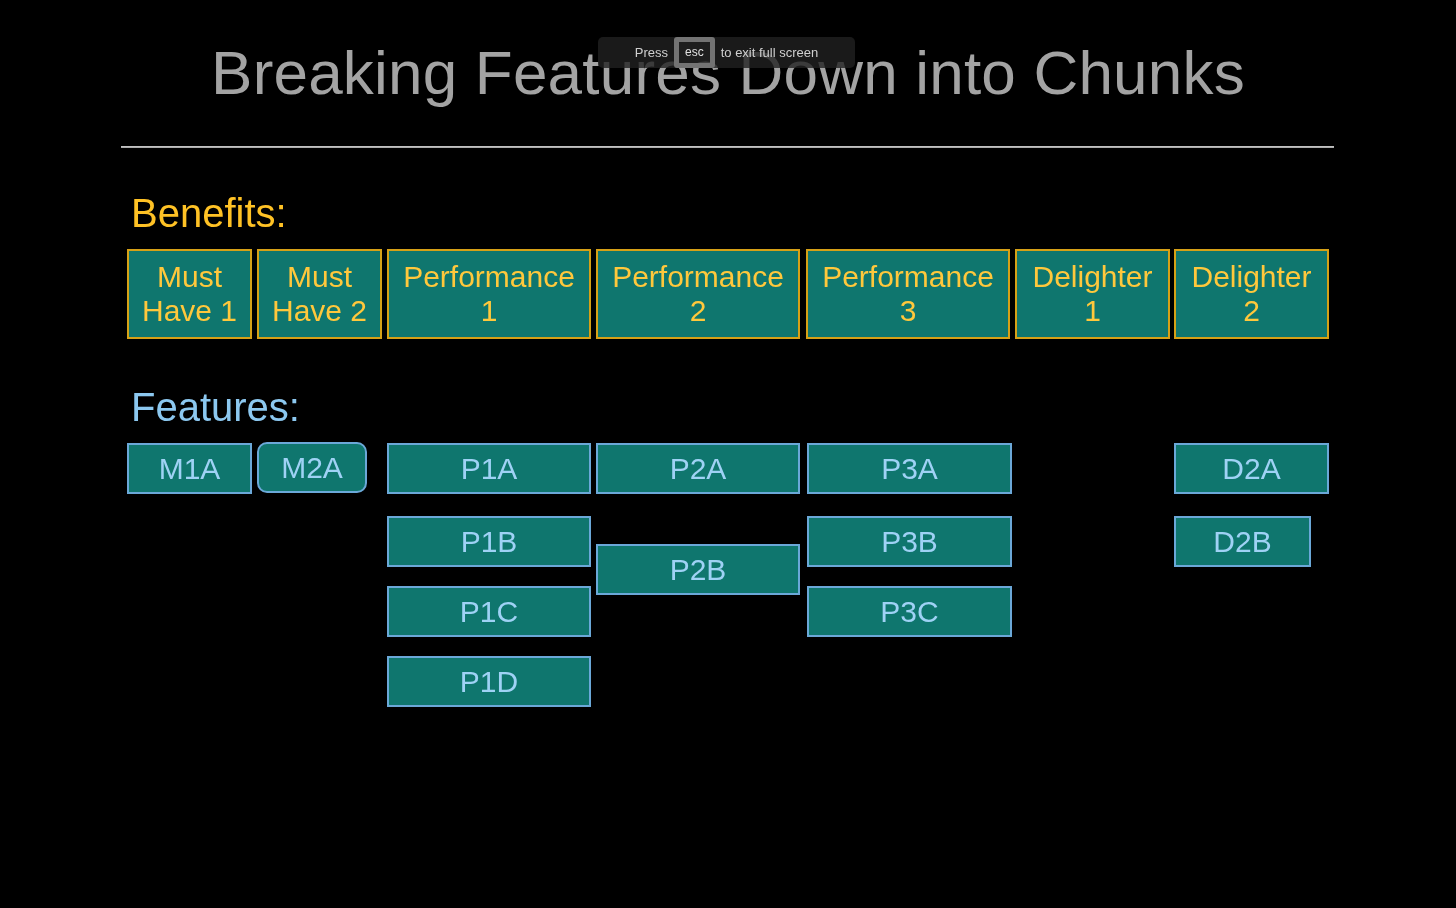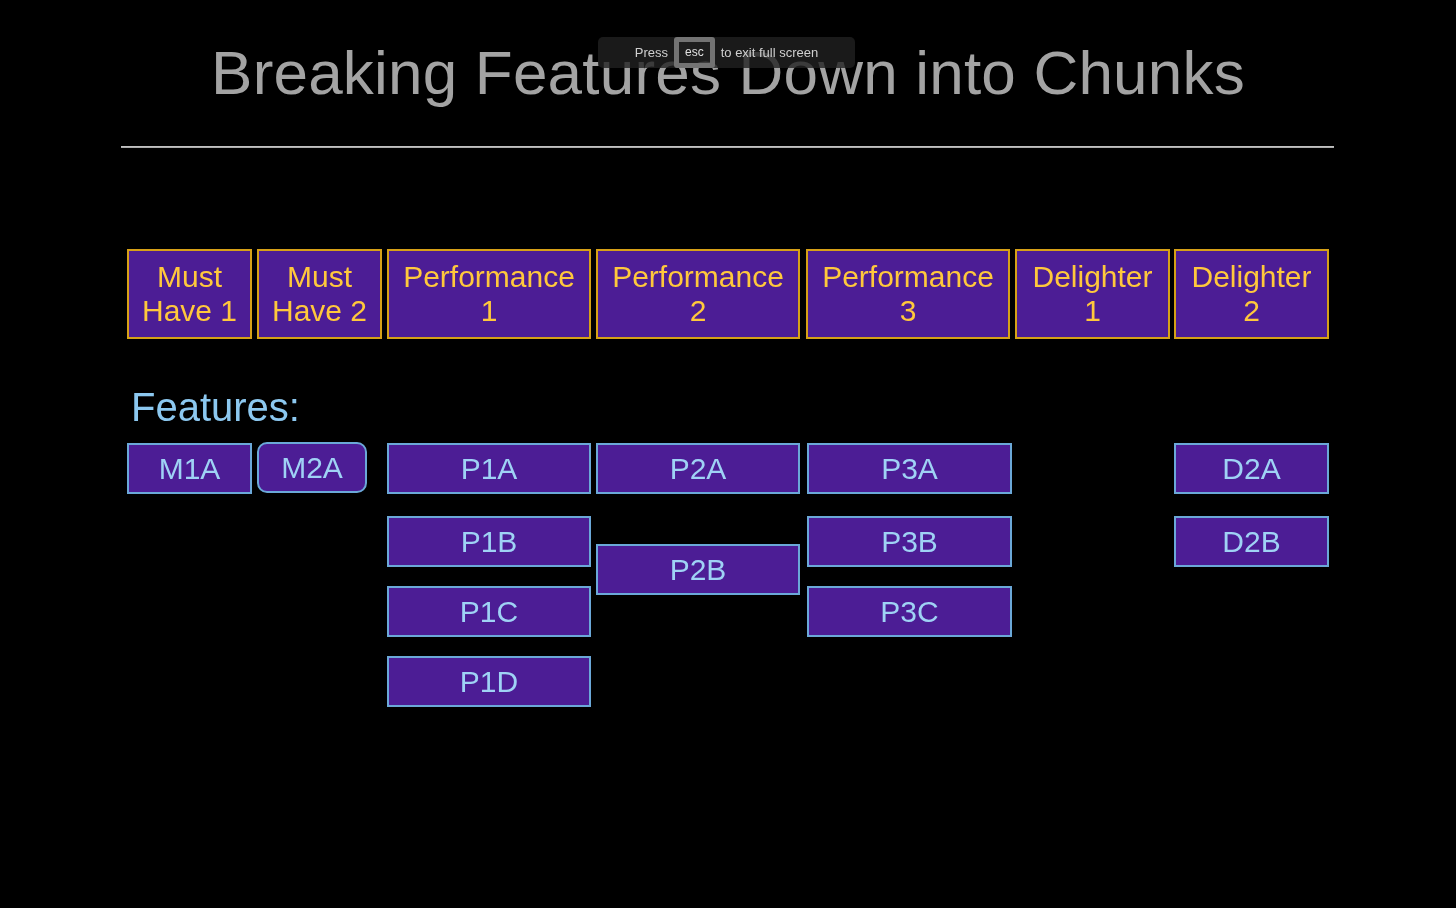--- a/index.html
+++ b/index.html
@@ -69,21 +69,21 @@
     color: #8cc8f0;
   }
 
   
   .chunk {
     position: absolute;
     display: flex;
     align-items: center;
     justify-content: center;
     text-align: center;
-    background: #4c1d95;
+    background: #0f766e;
     border-style: solid;
     border-width: 2px;
     line-height: 1.12;
     white-space: pre-line;
   }
 
   .chunk.benefit {
     border-color: #d6a117;
     color: #ffc83c;
     font-size: 30px;
@@ -130,20 +130,21 @@
 </style>
 </head>
 <body>
 
 <div id="slide">
 
   <div class="slide-title">Breaking Features Down into Chunks</div>
 
   <div class="title-rule"></div>
 
+  <div class="section-heading benefits">Benefits:</div>
 
   <div id="benefits-row">
       <div class="chunk benefit" style="left: 127px; width: 125px;">Must
 Have 1</div>
       <div class="chunk benefit" style="left: 257px; width: 125px;">Must
 Have 2</div>
       <div class="chunk benefit" style="left: 387px; width: 204px;">Performance
 1</div>
       <div class="chunk benefit" style="left: 596px; width: 204px;">Performance
 2</div>
@@ -163,21 +164,21 @@
       <div class="chunk feature" style="left: 387px; width: 204px; top: 443px;">P1A</div>
       <div class="chunk feature" style="left: 387px; width: 204px; top: 516px;">P1B</div>
       <div class="chunk feature" style="left: 387px; width: 204px; top: 586px;">P1C</div>
       <div class="chunk feature" style="left: 387px; width: 204px; top: 656px;">P1D</div>
       <div class="chunk feature" style="left: 596px; width: 204px; top: 443px;">P2A</div>
       <div class="chunk feature" style="left: 596px; width: 204px; top: 516px; margin-top: 28px;">P2B</div>
       <div class="chunk feature" style="left: 807px; width: 205px; top: 443px;">P3A</div>
       <div class="chunk feature" style="left: 807px; width: 205px; top: 516px;">P3B</div>
       <div class="chunk feature" style="left: 807px; width: 205px; top: 586px;">P3C</div>
       <div class="chunk feature" style="left: 1174px; width: 155px; top: 443px;">D2A</div>
-      <div class="chunk feature" style="left: 1174px; width: 155px; top: 516px;">D2B</div>
+      <div class="chunk feature" style="left: 1174px; width: 137px; top: 516px;">D2B</div>
     </div>
 
   <div class="fs-hint">
     <span class="txt">Press</span>
     <span class="key">esc</span>
     <span class="txt">to exit full screen</span>
   </div>
 
 </div>
 

